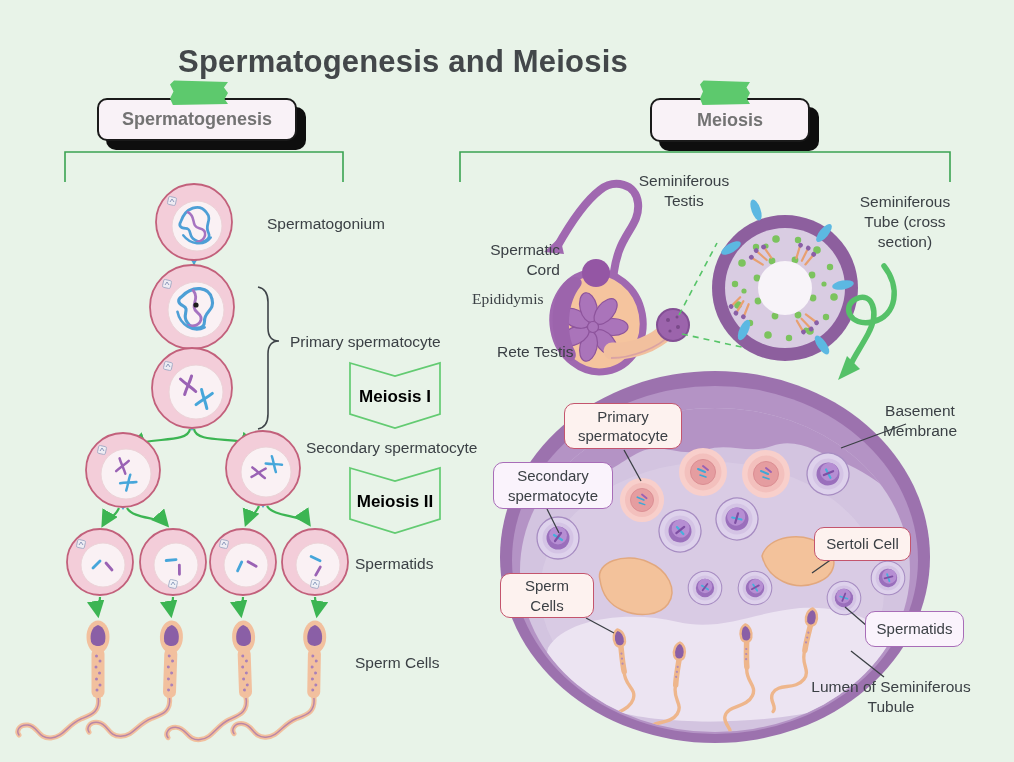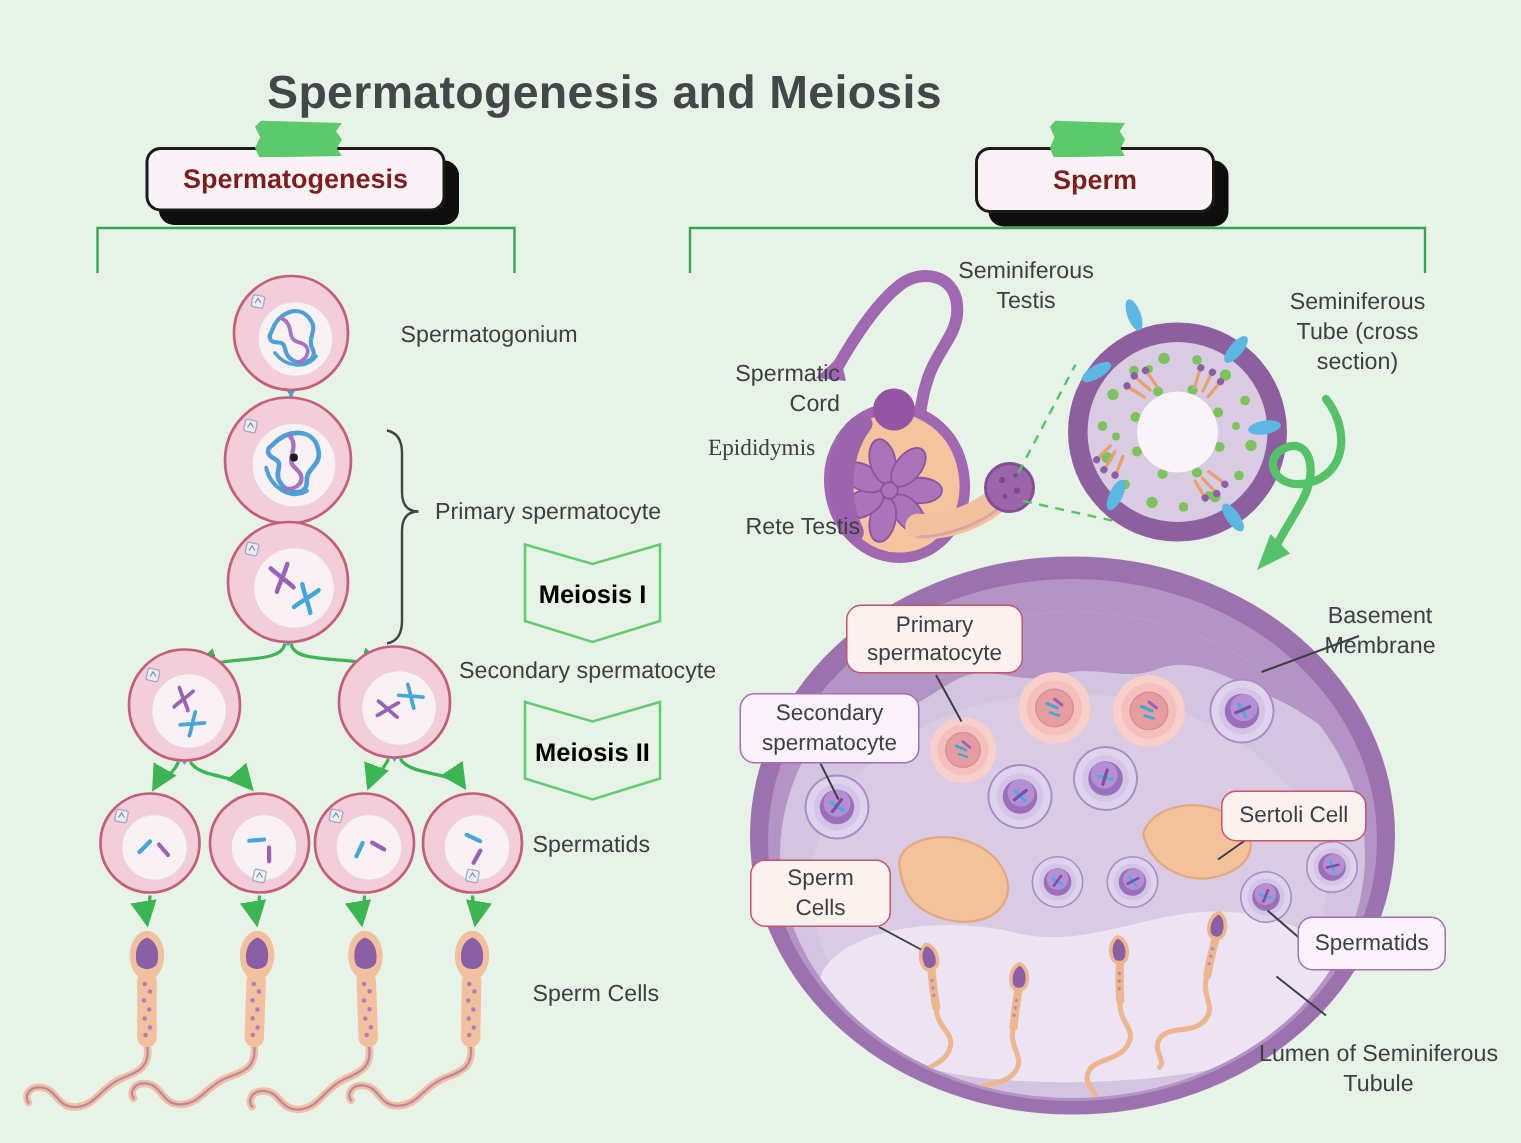--- a/index.html
+++ b/index.html
@@ -14,21 +14,21 @@
   #art{position:absolute;left:0;top:0;width:1014px;height:762px;}
   .abs{position:absolute;}
   .title{
     width:806px;text-align:center;top:44px;left:0;
     font-size:31px;font-weight:bold;color:#43474a;letter-spacing:0.2px;
   }
   .hdr{
     background:#f9f2f7;border:2.5px solid #1a1a1a;border-radius:10px;
     box-shadow:9px 9px 0 0 #0e0e0e;
     display:flex;align-items:center;justify-content:center;
-    font-size:18px;font-weight:bold;color:#7f1d1d;
+    font-size:18px;font-weight:bold;color:#737373;
   }
   .tape{
     background:#5dc96d;
     clip-path:polygon(0 18%,7% 2%,100% 8%,93% 30%,100% 52%,94% 76%,100% 96%,5% 100%,0 74%,6% 46%);
     z-index:5;
   }
   .lbl{font-size:15.5px;line-height:1.28;}
   .ctr{text-align:center;}
   .rgt{text-align:right;}
   .meio{
@@ -350,38 +350,38 @@
     <path d="M906,424 L841,448"></path>
   </g>
 </svg>
 
 <div class="abs title">Spermatogenesis and Meiosis</div>
 
 <div class="abs tape" style="left:170px;top:80px;width:58px;height:25px;"></div>
 <div class="abs hdr" style="left:97px;top:98px;width:196px;height:39px;">Spermatogenesis</div>
 
 <div class="abs tape" style="left:700px;top:80px;width:50px;height:25px;"></div>
-<div class="abs hdr" style="left:650px;top:98px;width:156px;height:40px;">Sperm</div>
+<div class="abs hdr" style="left:650px;top:98px;width:156px;height:40px;">Meiosis</div>
 
 <div class="abs lbl" style="left:267px;top:214px;">Spermatogonium</div>
 <div class="abs lbl" style="left:290px;top:332px;">Primary spermatocyte</div>
 <div class="abs lbl" style="left:306px;top:438px;">Secondary spermatocyte</div>
 <div class="abs lbl" style="left:355px;top:554px;">Spermatids</div>
 <div class="abs lbl" style="left:355px;top:653px;">Sperm Cells</div>
 
 <div class="abs meio" style="left:340px;top:387px;width:110px;">Meiosis I</div>
 <div class="abs meio" style="left:340px;top:492px;width:110px;">Meiosis II</div>
 
 <div class="abs lbl rgt" style="left:468px;top:192px;width:92px;margin-top:48px;">Spermatic Cord</div>
 <div class="abs lbl ctr" style="left:628px;top:171px;width:112px;">Seminiferous Testis</div>
 <div class="abs lbl" style="left:472px;top:289px;font-family:Liberation Serif, serif;">Epididymis</div>
 <div class="abs lbl" style="left:497px;top:342px;">Rete Testis</div>
 <div class="abs lbl ctr" style="left:848px;top:192px;width:114px;">Seminiferous Tube (cross section)</div>
 <div class="abs lbl ctr" style="left:870px;top:377px;width:100px;margin-top:24px;">Basement Membrane</div>
-<div class="abs lbl ctr" style="left:833px;top:677px;width:172px;margin-top:16px;">Lumen of Seminiferous Tubule</div>
+<div class="abs lbl ctr" style="left:805px;top:677px;width:172px;">Lumen of Seminiferous Tubule</div>
 
 <div class="abs callout co-pink" style="left:564px;top:403px;width:118px;height:46px;">Primary spermatocyte</div>
 <div class="abs callout co-purple" style="left:493px;top:462px;width:120px;height:47px;">Secondary spermatocyte</div>
 <div class="abs callout co-pink" style="left:814px;top:527px;width:97px;height:34px;">Sertoli Cell</div>
 <div class="abs callout co-pink" style="left:500px;top:573px;width:94px;height:45px;">Sperm Cells</div>
 <div class="abs callout co-purple" style="left:865px;top:611px;width:99px;height:36px;">Spermatids</div>
 
 </div>
 
 </body></html>

